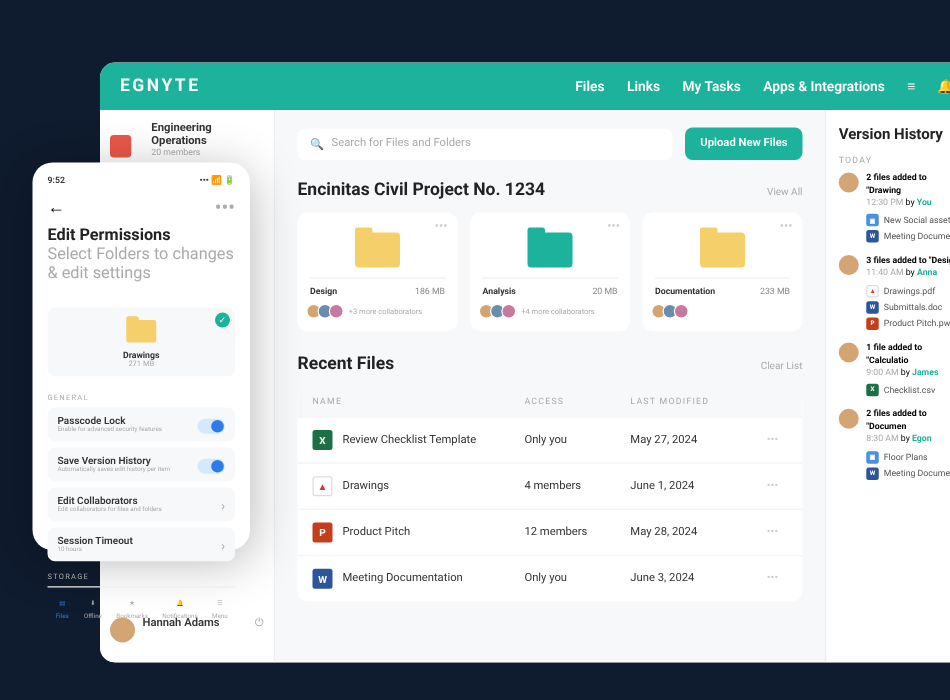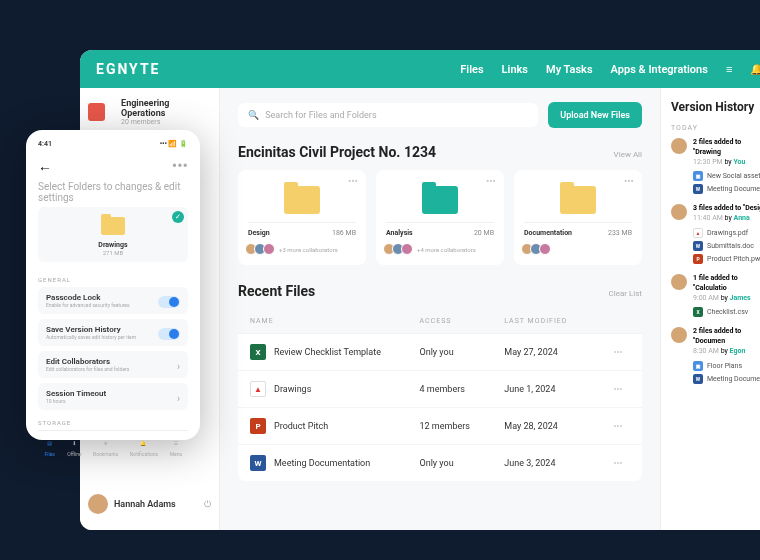--- a/index.html
+++ b/index.html
@@ -5,25 +5,25 @@
 *{margin:0;padding:0;box-sizing:border-box;font-family:-apple-system,BlinkMacSystemFont,'Segoe UI',Roboto,sans-serif}
 body{background:#0f1b2e;width:760px;height:560px;overflow:hidden;position:relative}
 .app{position:absolute;left:80px;top:50px;width:700px;height:480px;background:#fff;border-radius:12px;overflow:hidden;display:flex;flex-direction:column}
 .topbar{background:#1cb29b;height:38px;display:flex;align-items:center;padding:0 16px;color:#fff}
 .logo{font-weight:700;letter-spacing:2px;font-size:14px}
 .nav{margin-left:auto;display:flex;gap:18px;font-size:11px;font-weight:600;align-items:center}
 .nav span{cursor:pointer}
 .hamburger,.bell{display:inline-flex;align-items:center}
 .body{display:flex;flex:1;overflow:hidden}
 .sidebar{width:140px;background:#fff;border-right:1px solid #eee;padding:10px 8px;display:flex;flex-direction:column}
-.workspace{display:flex;gap:16px;align-items:center}
+.workspace{display:flex;gap:16px;align-items:flex-end}
 .ws-icon{width:18px;height:18px;background:#e8584a;border-radius:3px}
 .ws-name{font-size:9px;font-weight:700;color:#333}
 .ws-members{font-size:7px;color:#aaa}
-.user-row{margin-top:auto;display:flex;align-items:center;gap:6px;padding:6px 0}
+.user-row{margin-top:auto;display:flex;align-items:flex-start;gap:6px;padding:6px 0}
 .avatar{width:20px;height:20px;border-radius:50%;background:#d4a574}
 .user-name{font-size:9px;font-weight:600;color:#333}
 .main{flex:1;background:#f7f8fa;padding:14px 18px;overflow:hidden}
 .searchrow{display:flex;gap:10px;align-items:center;margin-bottom:16px}
 .search{flex:1;background:#fff;border-radius:6px;padding:7px 10px;display:flex;align-items:center;gap:6px;font-size:9px;color:#aaa}
 .upload-btn{background:#1cb29b;color:#fff;border:none;border-radius:6px;padding:8px 12px;font-size:9px;font-weight:600;cursor:pointer}
 .section-row{display:flex;justify-content:space-between;align-items:baseline;margin-bottom:10px}
 .section-title{font-size:14px;font-weight:700;color:#222}
 .section-link{font-size:8px;color:#aaa;cursor:pointer}
 .folders{display:flex;gap:10px;margin-bottom:18px}
@@ -66,21 +66,21 @@
 .vh-files{margin-left:22px;margin-top:-8px;margin-bottom:10px}
 .vh-file{display:flex;align-items:center;gap:4px;font-size:7px;color:#555;margin-bottom:3px}
 .vh-file .file-icon{width:10px;height:10px;font-size:5px}
 
 .mobile{position:absolute;left:26px;top:130px;width:174px;height:310px;background:#fff;border-radius:16px;box-shadow:0 8px 40px rgba(0,0,0,.3);padding:10px 12px;display:flex;flex-direction:column}
 .m-status{display:flex;justify-content:space-between;font-size:7px;color:#333;font-weight:600;margin-bottom:8px}
 .m-head{display:flex;justify-content:space-between;align-items:center;margin-bottom:6px}
 .m-back{font-size:14px;cursor:pointer}
 .m-dots{color:#aaa;cursor:pointer}
 .m-title{font-size:13px;font-weight:700;color:#222}
-.m-sub{font-size:10px;color:#aaa;margin-bottom:4px}
+.m-sub{font-size:13px;color:#aaa;margin-bottom:20px}
 .m-folders{display:flex;gap:8px;margin-bottom:10px}
 .m-folder{flex:1;background:#f7f8fa;border-radius:6px;padding:6px;position:relative;text-align:center}
 .m-check{position:absolute;top:4px;right:4px;width:12px;height:12px;border-radius:50%;background:#1cb29b;color:#fff;font-size:7px;display:flex;align-items:center;justify-content:center}
 .m-radio{position:absolute;top:4px;right:4px;width:12px;height:12px;border-radius:50%;border:1px solid #ddd}
 .m-folder-icon{width:24px;height:18px;background:#f5cf6a;margin:4px auto 6px;border-radius:2px;position:relative}
 .m-folder-icon::before{content:'';position:absolute;top:-3px;left:0;width:10px;height:4px;background:#f5cf6a;border-radius:2px 2px 0 0}
 .m-folder-name{font-size:7px;font-weight:700;color:#333}
 .m-folder-size{font-size:6px;color:#aaa}
 .m-section{font-size:6px;color:#aaa;letter-spacing:1px;margin:4px 0}
 .m-setting{background:#f7f8fa;border-radius:6px;padding:6px 8px;margin-bottom:5px;display:flex;justify-content:space-between;align-items:flex-end}
@@ -303,27 +303,28 @@
               <span>Meeting Documents</span>
             </div>
           </div>
         </div>
     </div>
   </div>
 </div>
 
 <div class="mobile">
   <div class="m-status">
-    <span>4:41</span>
+    <span>9:52</span>
     <span>••• 📶 🔋</span>
   </div>
   <div class="m-head">
     <span class="m-back">←</span>
     <span class="m-dots">•••</span>
   </div>
+  <div class="m-title">Edit Permissions</div>
   <div class="m-sub">Select Folders to changes &amp; edit settings</div>
   <div class="m-folders" id="m-folders">
       <div class="m-folder">
     <div class="m-check">✓</div>
     <div class="m-folder-icon"></div>
     <div class="m-folder-name">Drawings</div>
     <div class="m-folder-size">271 MB</div>
   </div>
     </div>
   <div class="m-section">GENERAL</div>

